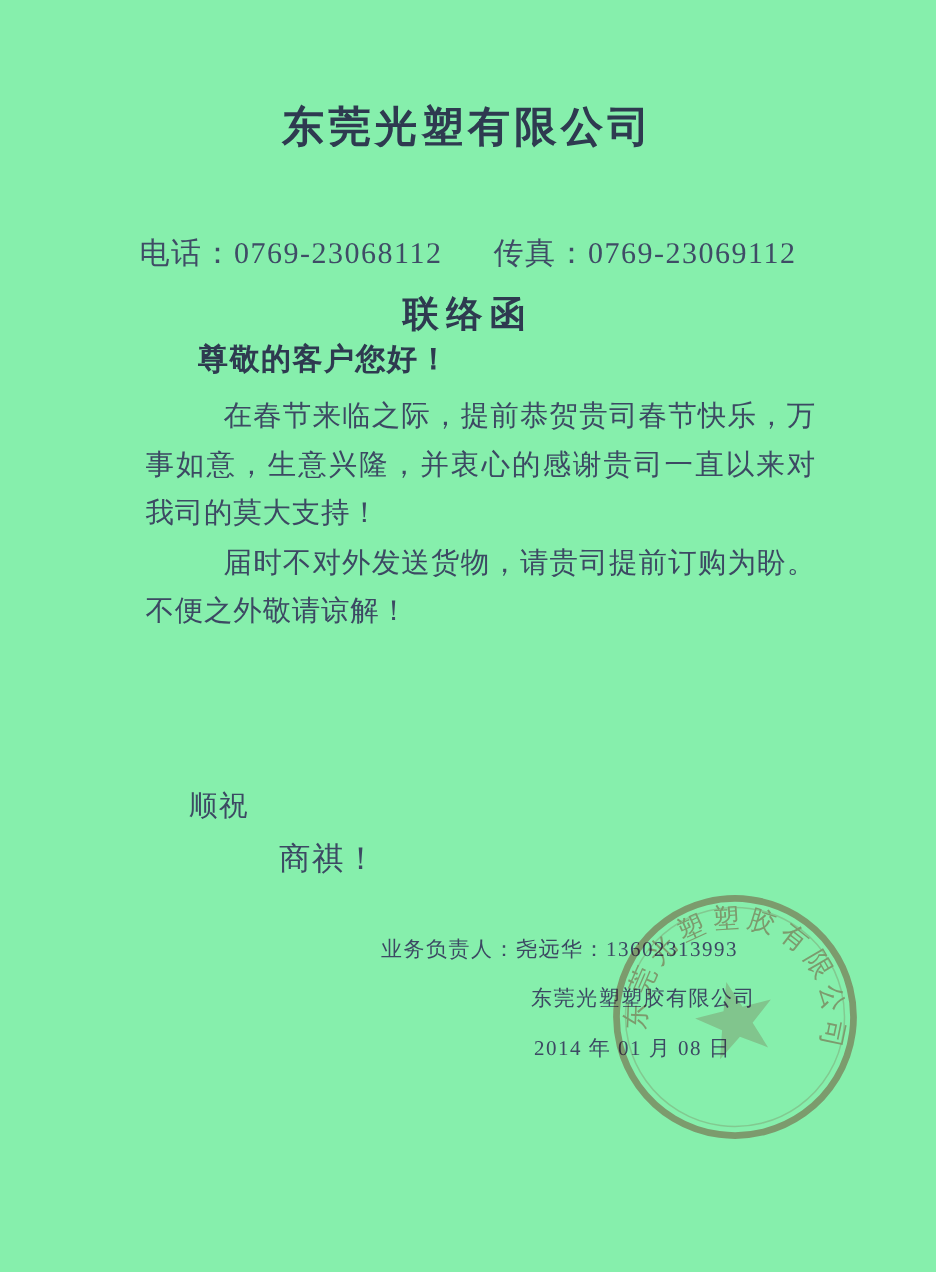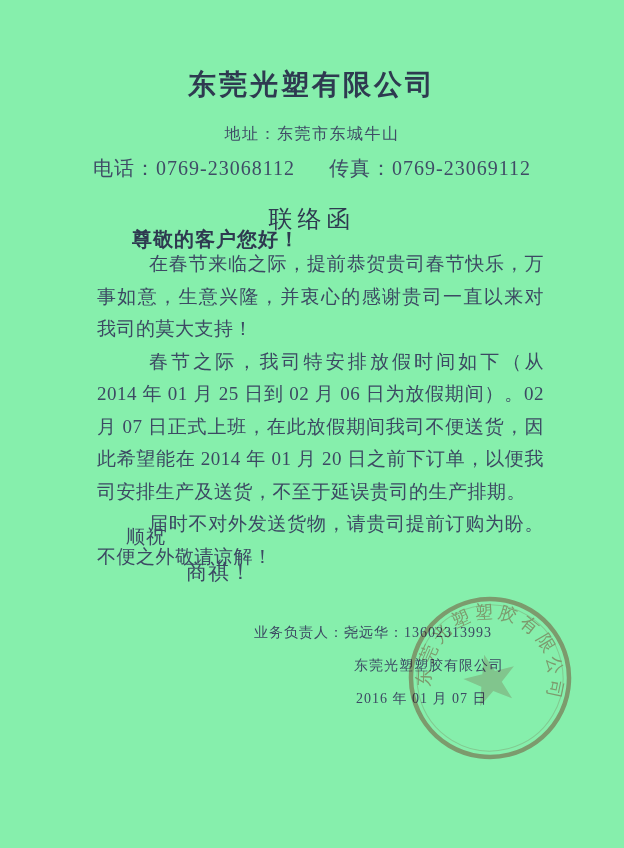--- a/index.html
+++ b/index.html
@@ -40,39 +40,39 @@
     top: 155px;
     font-size: 20px;
     letter-spacing: 1px;
     color: #3f4c66;
   }
   .contact-line .gap {
     display: inline-block;
     width: 34px;
   }
   .letter-title {
-    top: 203px;
+    top: 193px;
     font-size: 24px;
-    font-weight: 400;
+    font-weight: 700;
     letter-spacing: 5px;
     color: #2e3a50;
   }
   .salutation {
     position: absolute;
     top: 226px;
     left: 96px;
     font-size: 20px;
     font-weight: 700;
     letter-spacing: 1px;
     color: #2e3a50;
     margin-left: 36px;
   }
   .body-text {
     position: absolute;
-    top: 248px;
+    top: 262px;
     left: 97px;
     width: 447px;
     font-size: 19px;
     line-height: 32.5px;
     letter-spacing: 0.5px;
     text-align: justify;
     color: #3c4963;
   }
   .body-text p {
     margin: 0;
@@ -115,45 +115,43 @@
     mix-blend-mode: multiply;
   }
 </style>
 </head>
 <body>
 
 <div class="page">
 
   <div class="center-line company-title">东莞光塑有限公司</div>
 
-  <div class="center-line address-line">地址：东莞市东城牛山</div>
 
   <div class="center-line contact-line">
     <span>电话：0769-23068112</span><span class="gap"></span><span>传真：0769-23069112</span>
   </div>
 
   <div class="center-line letter-title">联络函</div>
 
   <div class="salutation">尊敬的客户您好！</div>
 
   <div class="body-text">
     <p>在春节来临之际，提前恭贺贵司春节快乐，万事如意，生意兴隆，并衷心的感谢贵司一直以来对我司的莫大支持！</p>
-    <p>春节之际，我司特安排放假时间如下（从 2014 年 01 月 25 日到 02 月 06 日为放假期间）。02 月 07 日正式上班，在此放假期间我司不便送货，因此希望能在 2014 年 01 月 20 日之前下订单，以便我司安排生产及送货，不至于延误贵司的生产排期。</p>
     <p>届时不对外发送货物，请贵司提前订购为盼。不便之外敬请谅解！</p>
   </div>
 
   <div class="closing-1">顺祝</div>
 
   <div class="closing-2">商祺！</div>
 
   <div class="sig-line sig-contact">业务负责人：尧远华：13602313993</div>
 
   <div class="sig-line sig-company">东莞光塑塑胶有限公司</div>
 
-  <div class="sig-line sig-date">2016 年 01 月 07 日</div>
+  <div class="sig-line sig-date">2014 年 01 月 08 日</div>
 
   <svg class="seal" viewBox="0 0 172 172" aria-hidden="true">
     <defs>
       <path id="seal-arc" d="M 86,86 m -60,0 a 60,60 0 1,1 120,0 a 60,60 0 1,1 -120,0"></path>
     </defs>
     <circle cx="86" cy="86" r="79" fill="none" stroke="#df6e68" stroke-width="4.5"></circle>
     <circle cx="86" cy="86" r="73" fill="none" stroke="#df6e68" stroke-width="1" opacity="0.45"></circle>
     <text font-size="18" fill="#df6e68" letter-spacing="4" font-family="Liberation Serif, DejaVu Serif, serif">
       <textPath href="#seal-arc" startOffset="6">东莞光塑塑胶有限公司</textPath>
     </text>

